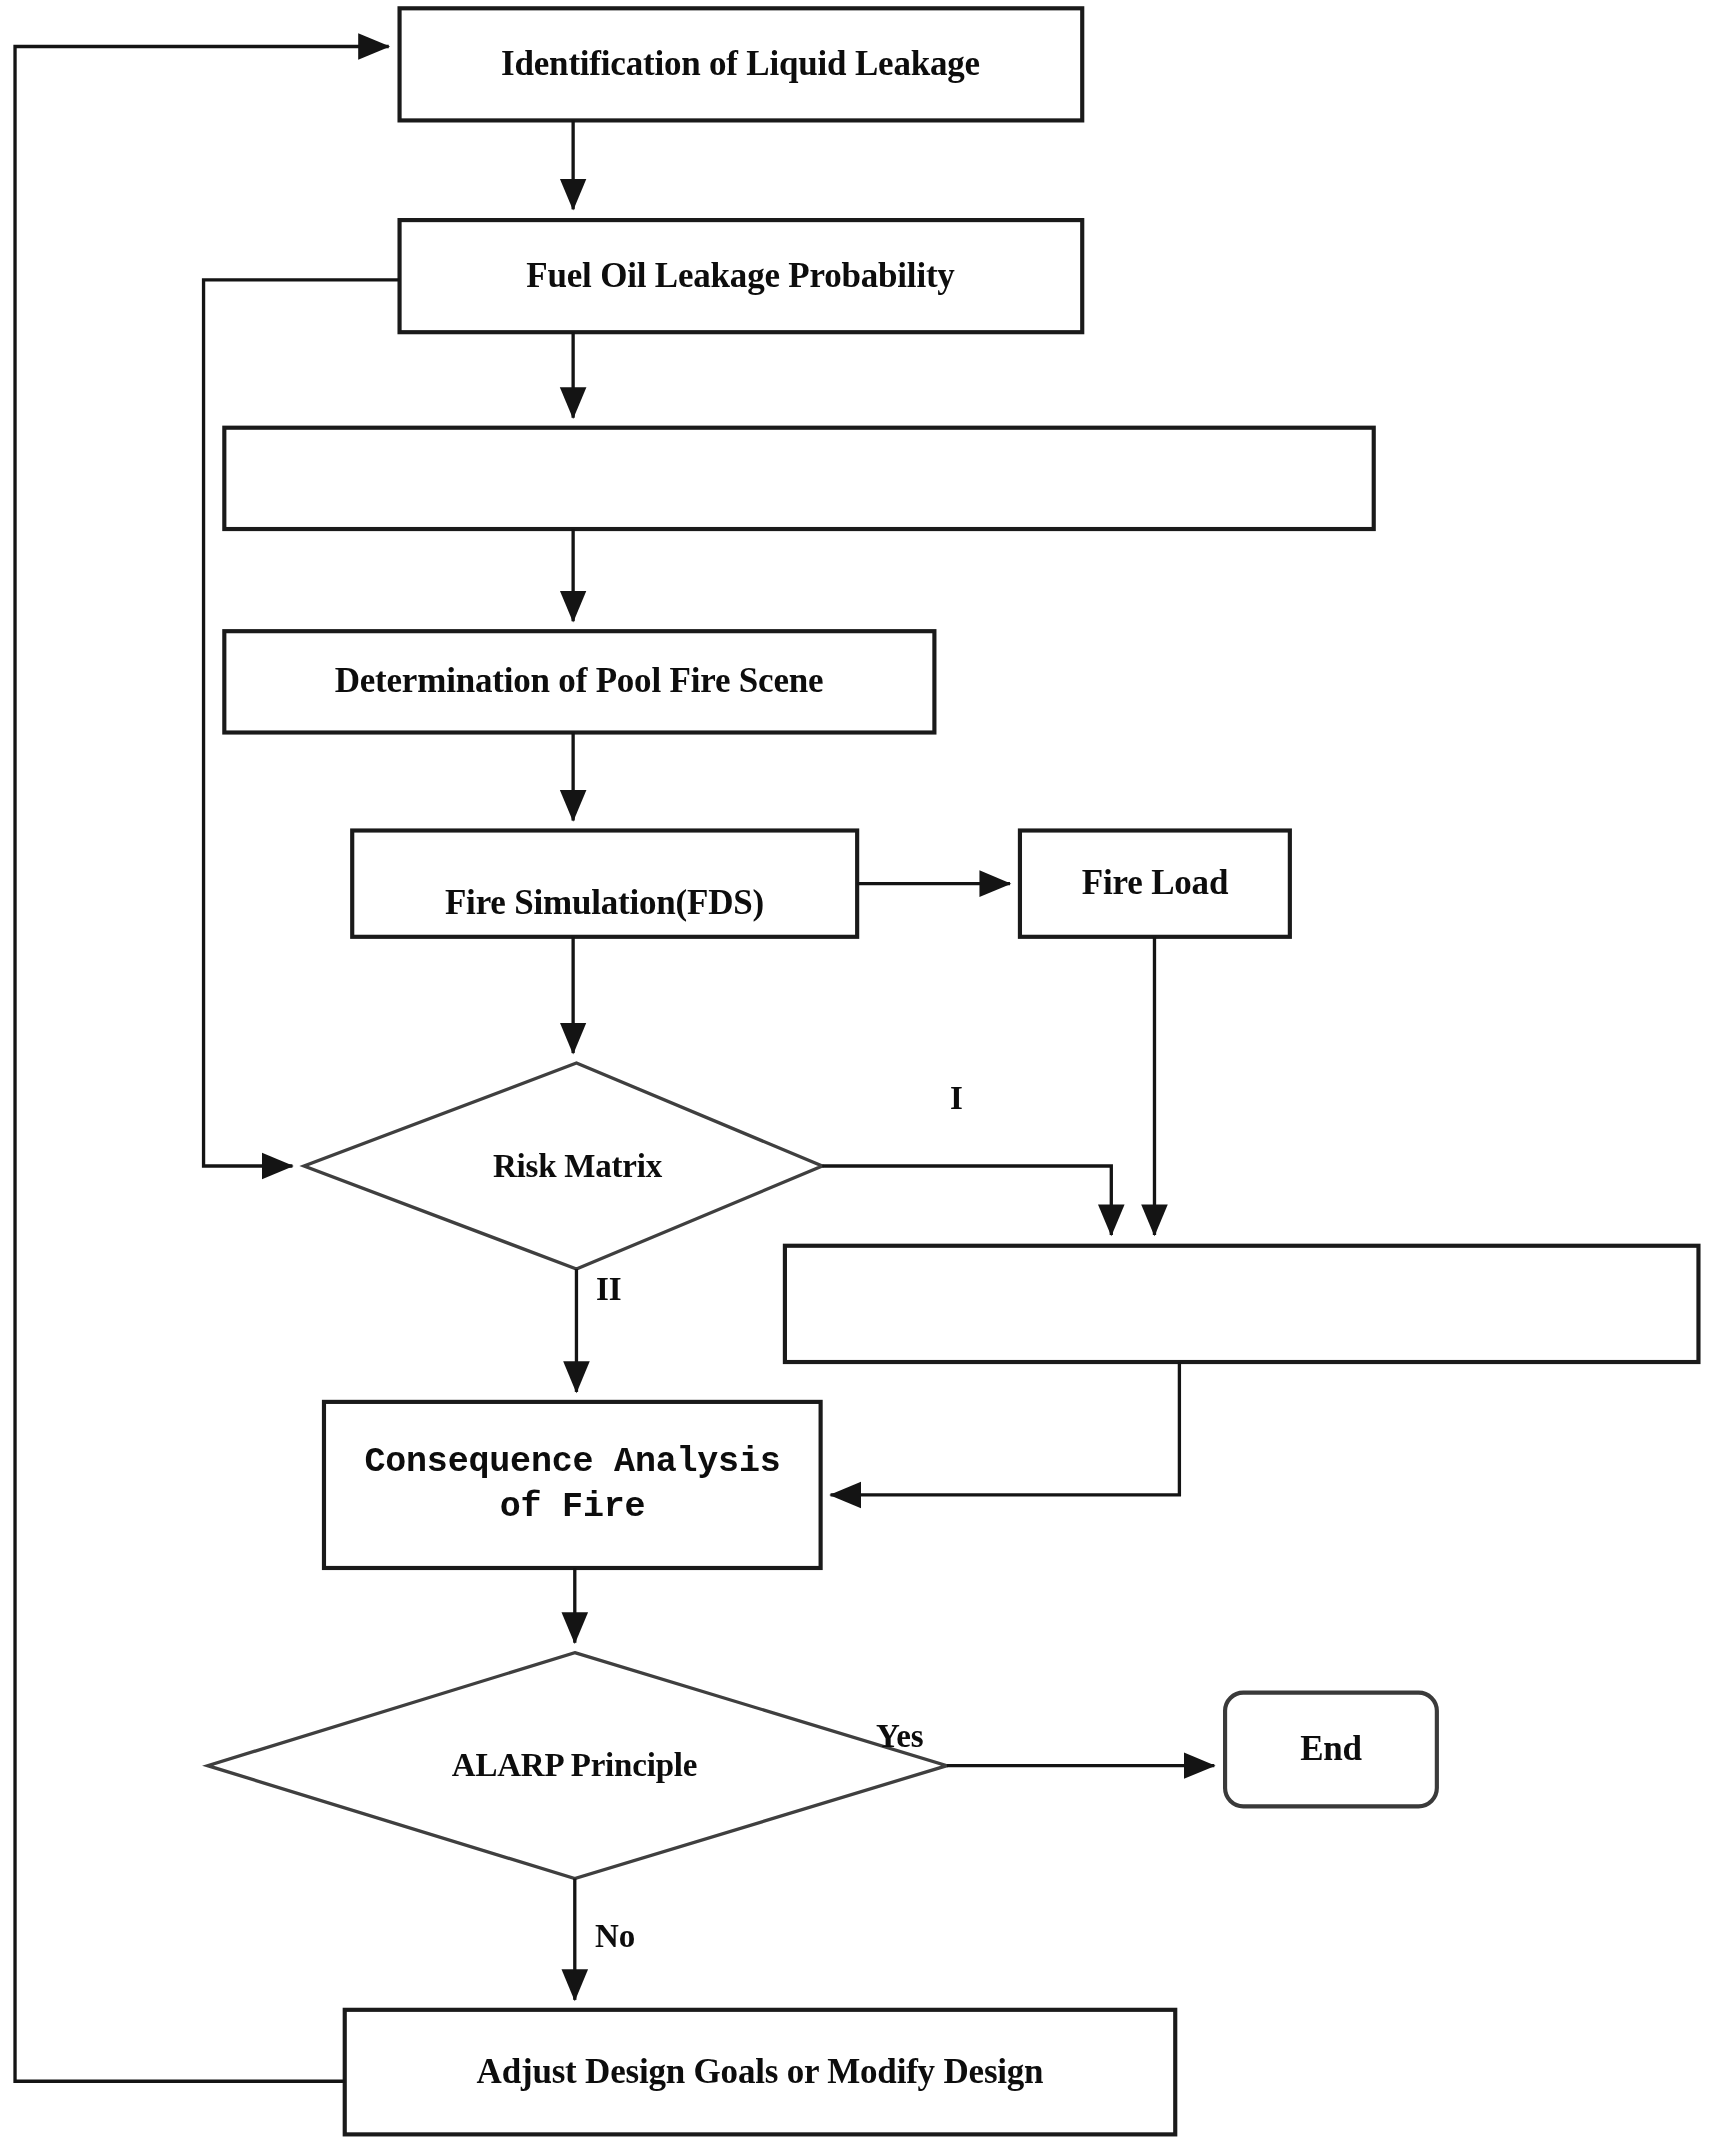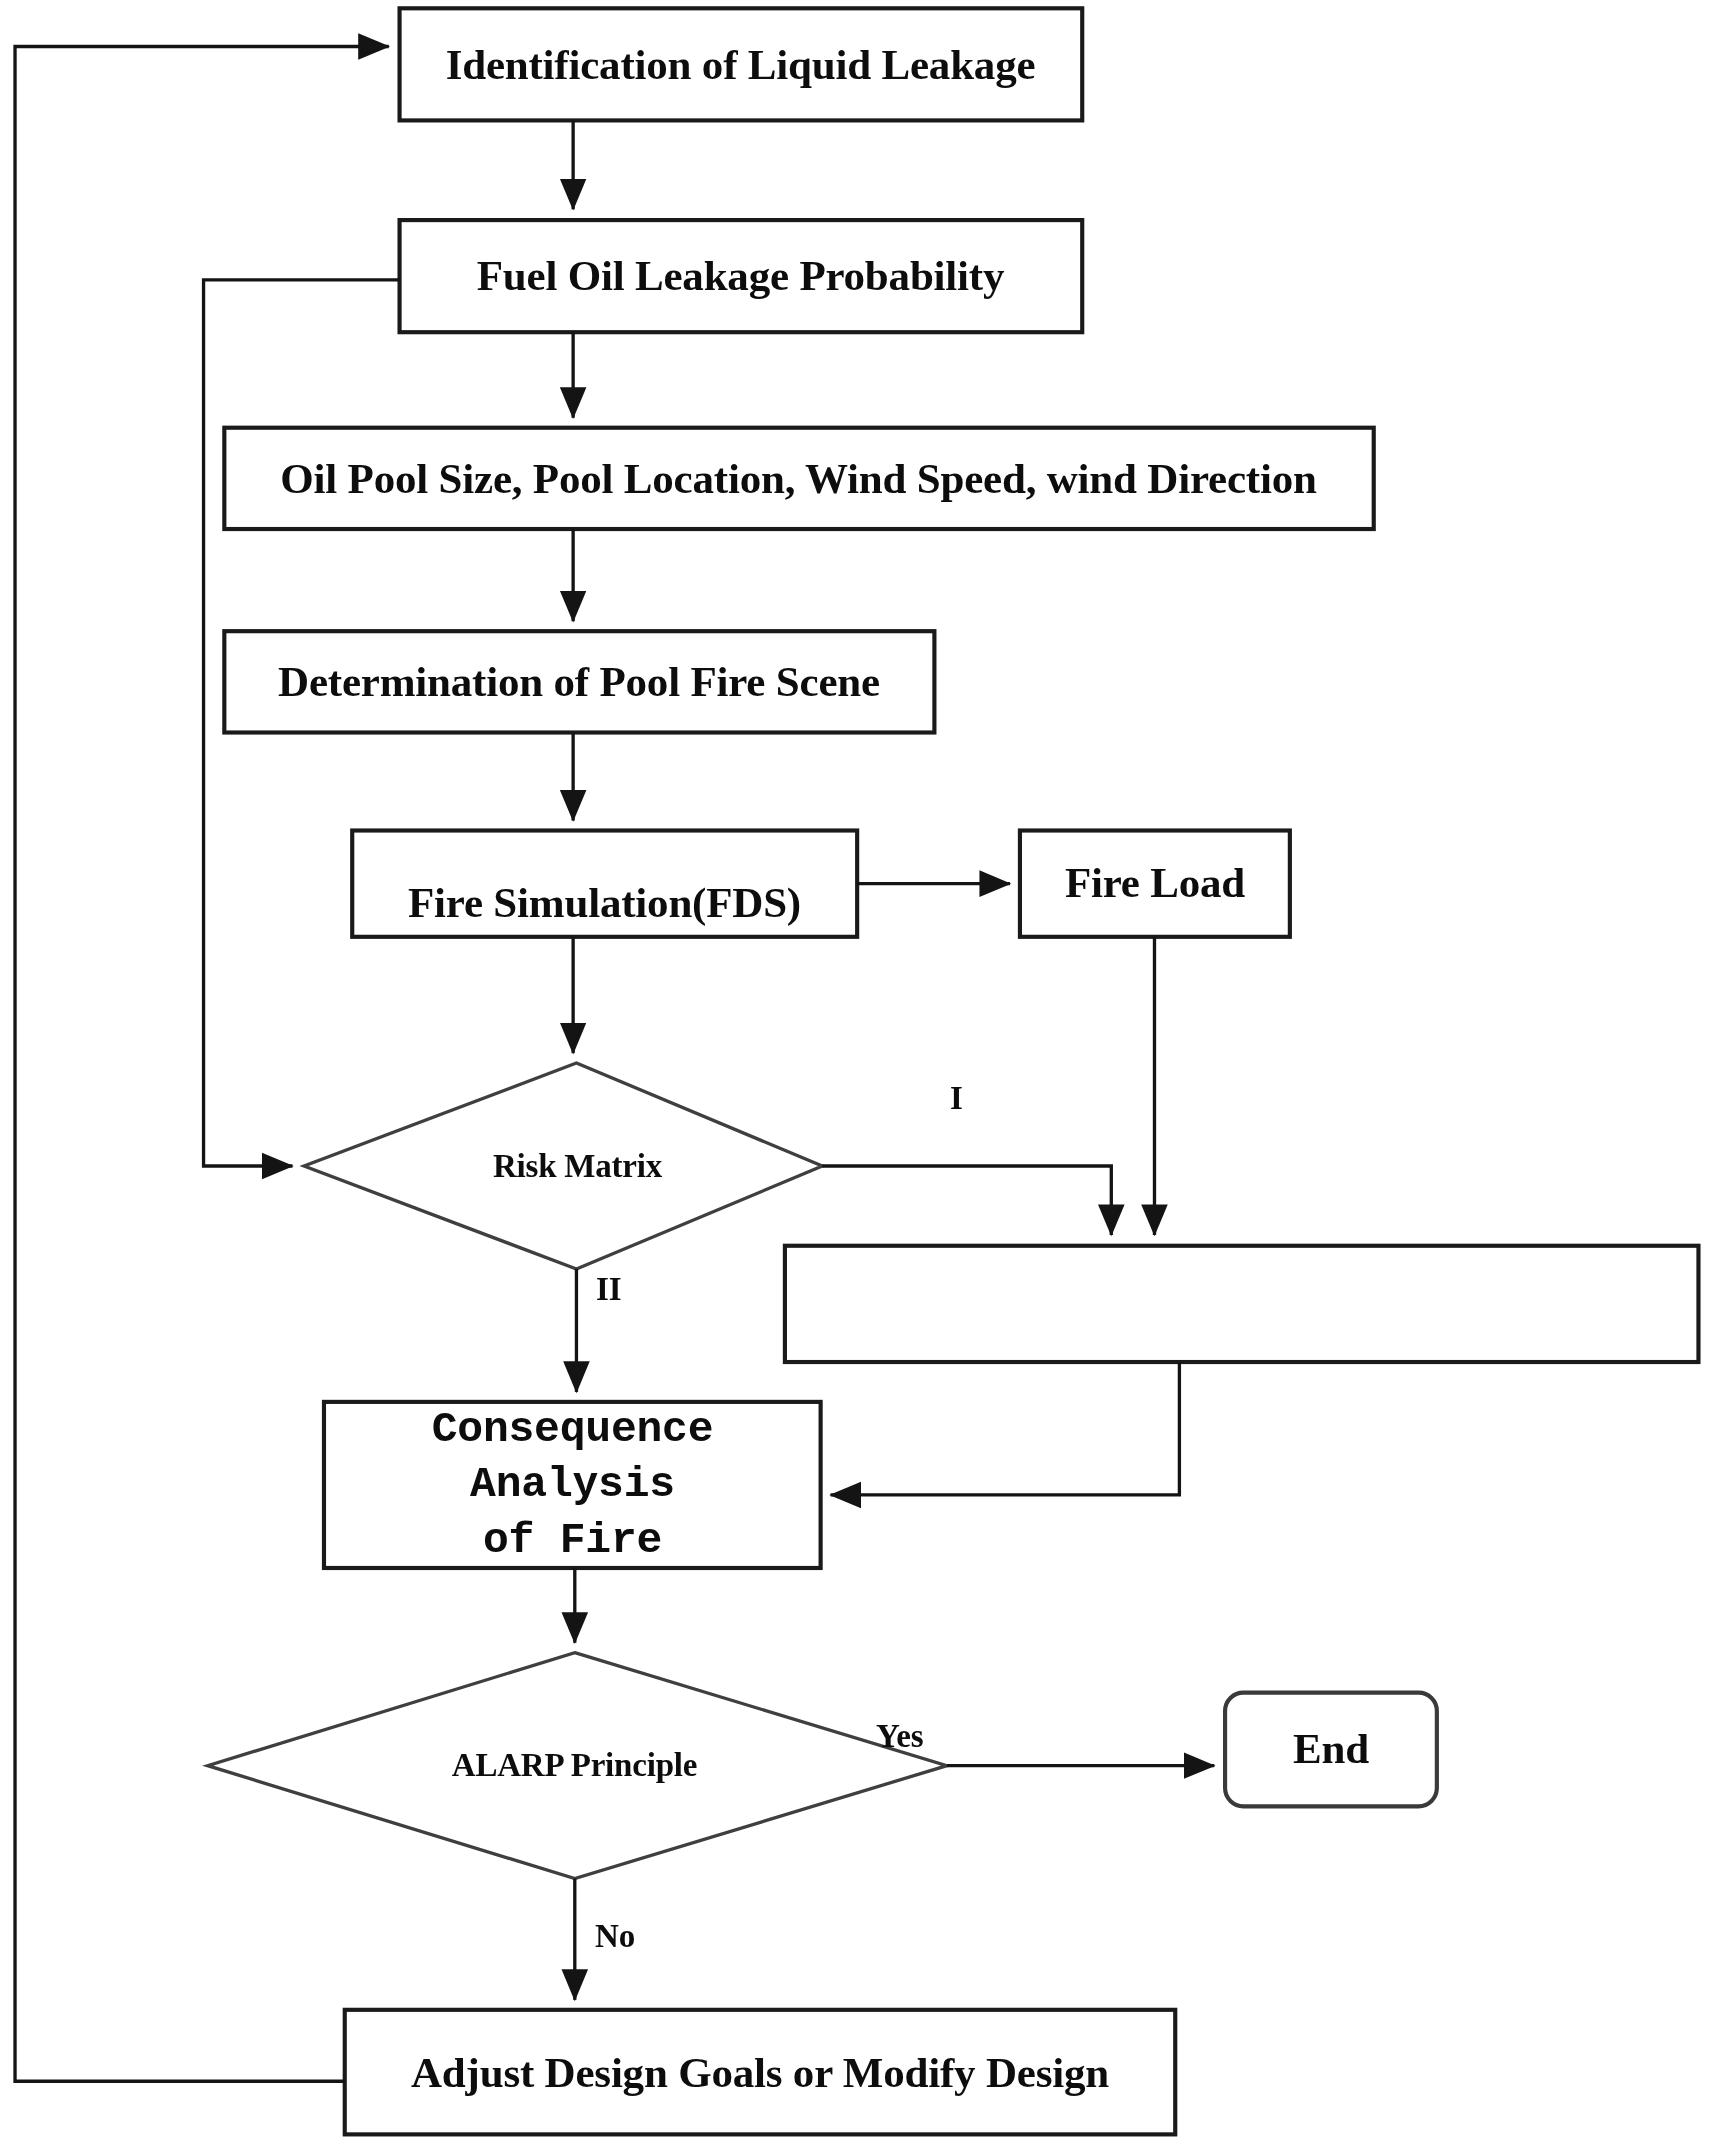--- a/index.html
+++ b/index.html
@@ -59,21 +59,21 @@
     pointer-events: none;
   }
   .edge-label {
     position: absolute;
     font-weight: bold;
     color: #0d0d0d;
     line-height: 1;
     white-space: nowrap;
   }
   .t-34 { font-size: 33px; }
-  .t-36 { font-size: 43px; }
+  .t-36 { font-size: 35px; }
 </style>
 </head>
 <body>
 
 <div id="flow-root">
 
   <svg id="flow-svg" viewBox="0 0 2060 2590">
     <defs>
       <marker id="arrow" markerWidth="11" markerHeight="11" refX="9.2" refY="4.6" orient="auto" markerUnits="strokeWidth">
         <path d="M0,0.6 L9.6,4.6 L0,8.6 z" fill="#141414"></path>
@@ -135,21 +135,20 @@
 
     <path class="conn" d="M 692 2262 L 692 2408" marker-end="url(#arrow)"></path>
 
     <path class="conn" d="M 415 2506 L 18 2506 L 18 56 L 468 56" marker-end="url(#arrow)"></path>
   </svg>
 
   <div class="node-label t-36" style="left:399px; top:8.3px; width:683px; height:112px;">Identification of Liquid Leakage</div>
 
   <div class="node-label t-36" style="left:399px; top:220px; width:683px; height:112px;">Fuel Oil Leakage Probability</div>
 
-  <div class="node-label t-36" style="left:224px; top:428px; width:1149px; height:101px;">Oil Pool Size, Pool Location, Wind Speed, wind Direction</div>
 
   <div class="node-label t-36" style="left:224px; top:631px; width:710px; height:101px;">Determination of Pool Fire Scene</div>
 
   <div class="node-label t-36" style="left:352px; top:850px; width:505px; height:106px;">Fire Simulation(FDS)</div>
 
   <div class="node-label t-36" style="left:1020px; top:830px; width:270px; height:106px;">Fire Load</div>
 
   <div class="node-label t-34" style="left:399px; top:1141px; width:357px; height:50px;">Risk Matrix</div>
 
 

